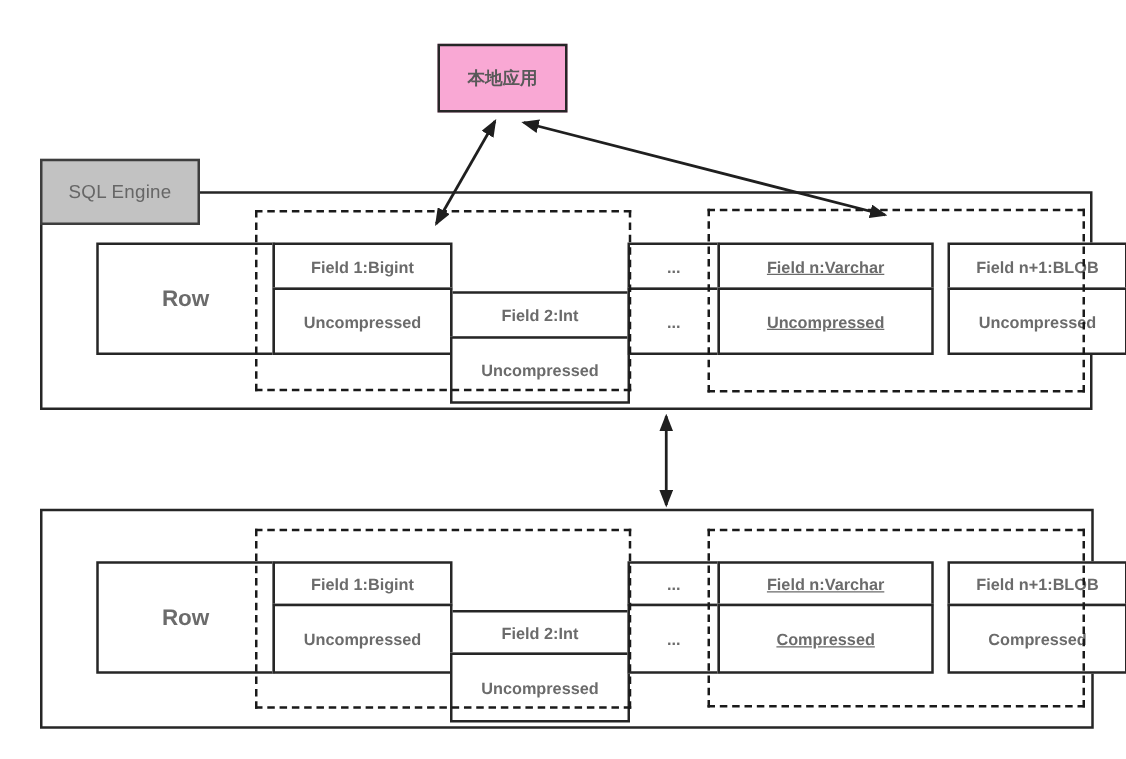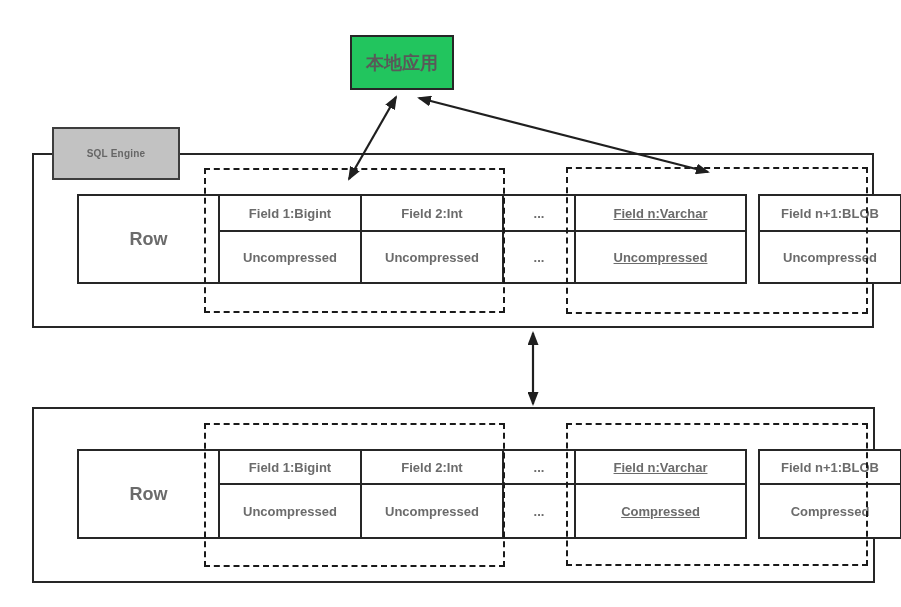--- a/index.html
+++ b/index.html
@@ -8,53 +8,53 @@
     width:901px;height:607px;
     background:#ffffff;
     font-family:"Liberation Sans","DejaVu Sans",sans-serif;
     overflow:hidden;
   }
   .abs{position:absolute;box-sizing:border-box;}
 
   
   .local-app{
     left:350px;top:35px;width:104px;height:55px;
-    border:2.5px solid #262626;background:#22c55e;
+    border:2.5px solid #262626;background:#f9a8d4;
     display:flex;align-items:center;justify-content:center;
-    font-size:18px;font-weight:700;color:#595959;
+    font-size:14px;font-weight:700;color:#595959;
     z-index:6;
   }
 
   
   .outer{border:2px solid #262626;background:transparent;z-index:1;}
   .sql-outer{left:32px;top:153px;width:842px;height:175px;}
   .sto-outer{left:32px;top:407px;width:843px;height:176px;}
 
   
   .glabel{
     background:#c2c2c2;border:2.5px solid #3d3d3d;
     display:flex;align-items:center;justify-content:center;
-    font-size:10px;font-weight:700;color:#666666;
-    z-index:5;letter-spacing:.2px;margin-left:20px;
+    font-size:15px;font-weight:400;color:#666666;
+    z-index:5;letter-spacing:.2px;
   }
   .sql-glabel{left:32px;top:127px;width:128px;height:53px;}
   .sto-glabel{left:32px;top:382px;width:144px;height:53px;}
 
   
   .cell{
     border:2px solid #262626;background:#ffffff;
     display:flex;align-items:center;justify-content:center;
     font-weight:700;color:#6b6b6b;font-size:13px;
     z-index:2;text-align:right;
   }
   .rowcell{font-size:18px;}
   
   .cRow{left:77px;width:143px;}
   .cF1 {left:218px;width:144px;}
-  .cF2 {left:360px;width:144px;}
+  .cF2 {left:360px;width:144px;margin-top:39px;}
   .cD  {left:502px;width:74px;}
   .cFn {left:574px;width:173px;text-decoration:underline;}
   .cFn1{left:758px;width:144px;}
   
   .sql-hdr{top:194px;height:38px;}
   .sql-val{top:230px;height:54px;}
   .sql-row{top:194px;height:90px;}
   .sto-hdr{top:449px;height:36px;}
   .sto-val{top:483px;height:56px;}
   .sto-row{top:449px;height:90px;}

